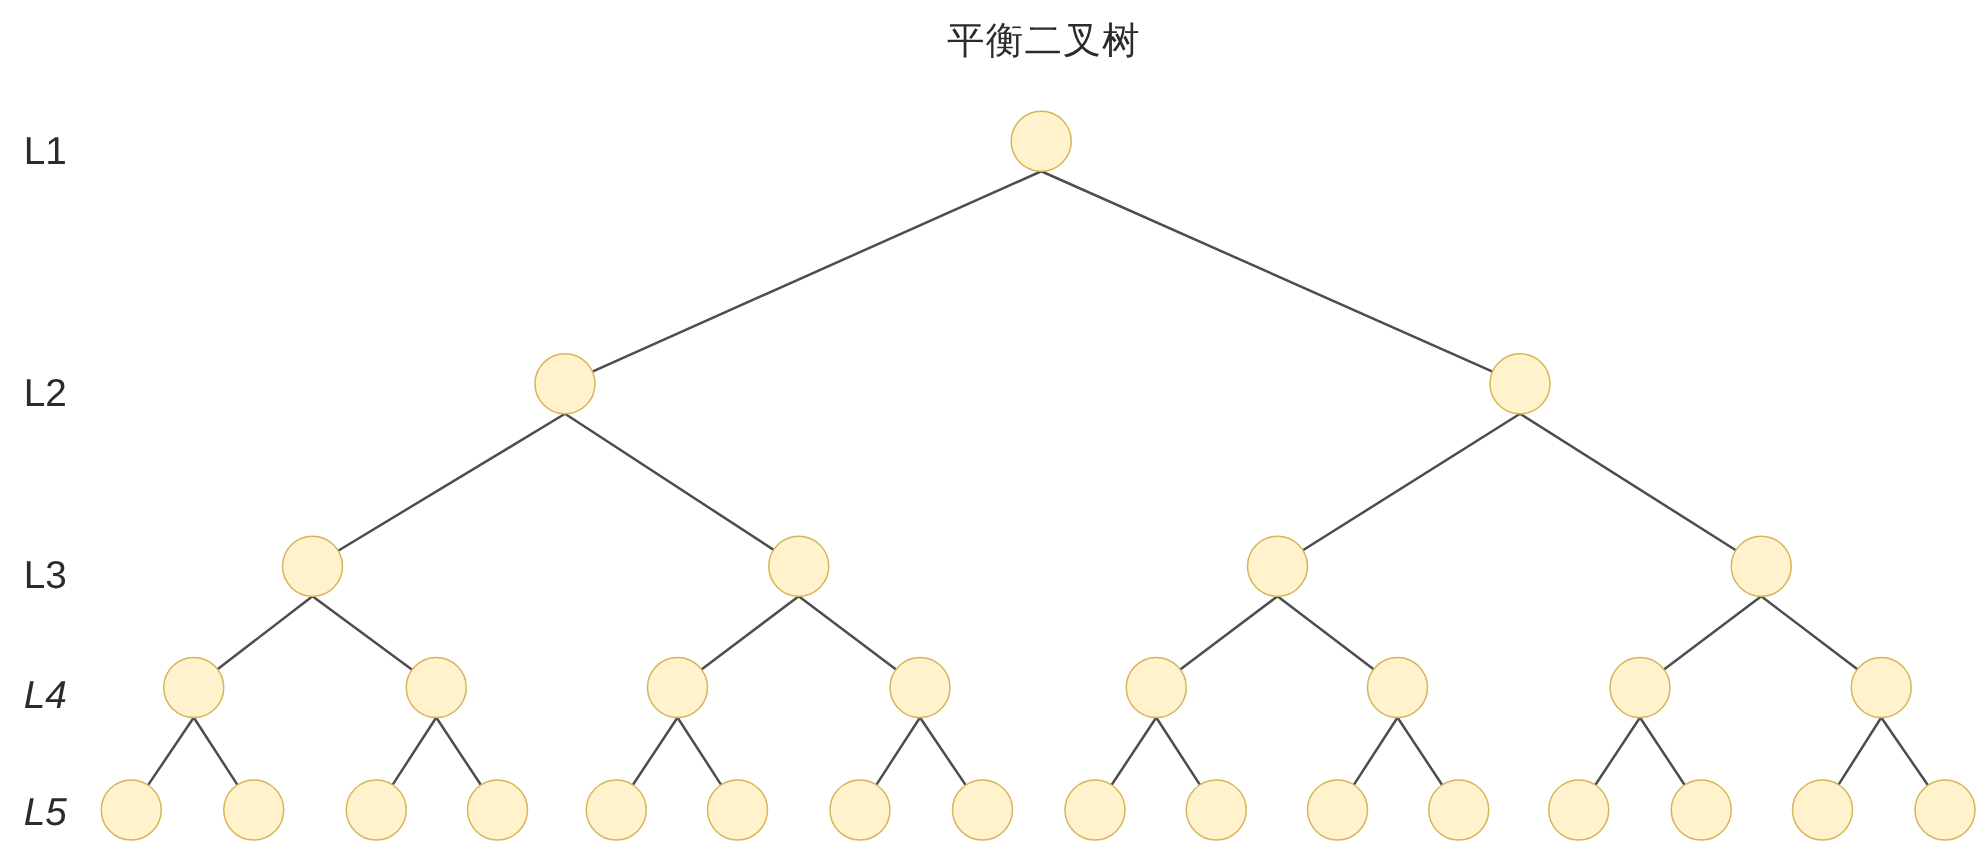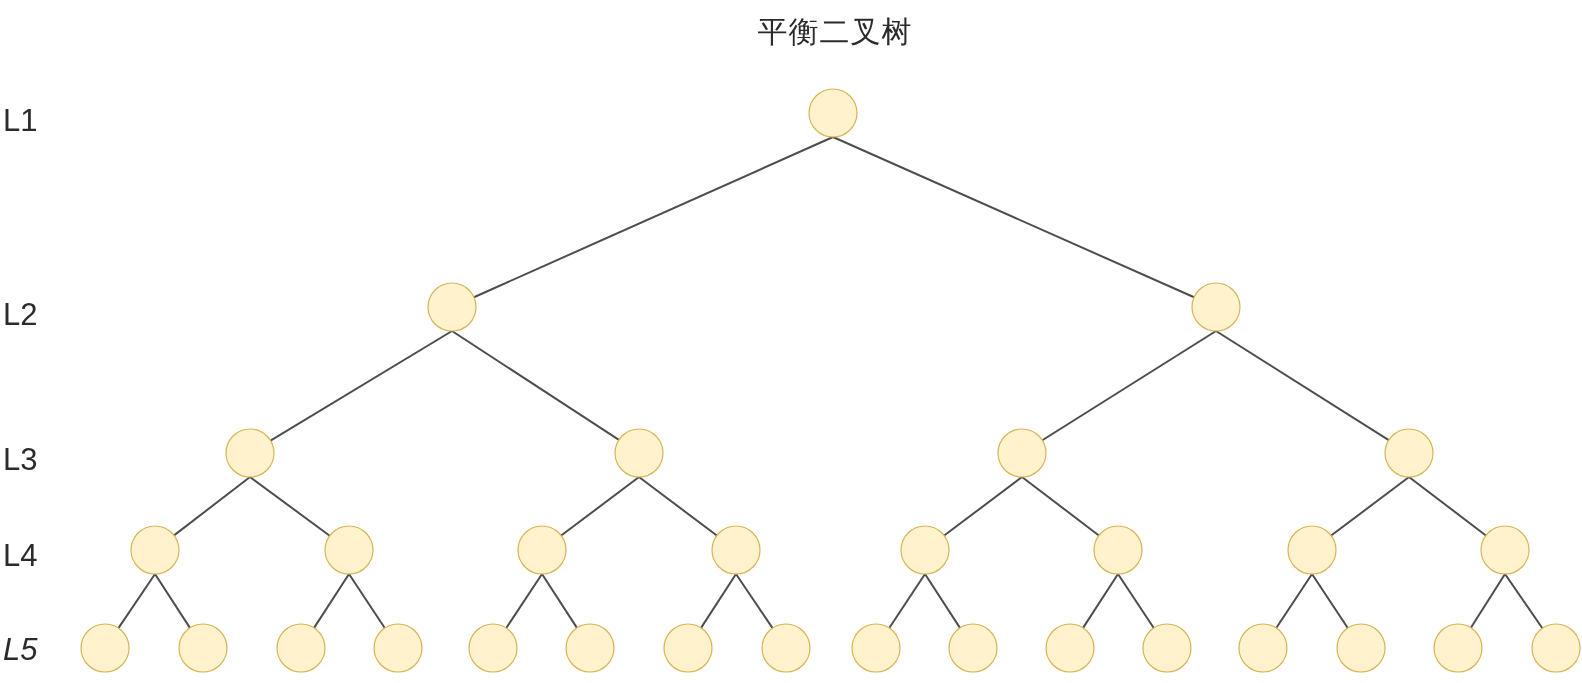--- a/index.html
+++ b/index.html
@@ -11,38 +11,38 @@
   }
   *{margin:0;padding:0;box-sizing:border-box;}
   html,body{width:1582px;height:683px;background:var(--bg);overflow:hidden;
     font-family:"Liberation Sans","DejaVu Sans",sans-serif;}
   .canvas{position:relative;width:1582px;height:533px;background:var(--bg);}
   .diagram-title{
     position:absolute;top:12px;left:835px;transform:translateX(-50%);
     font-size:30px;color:var(--text);white-space:nowrap;letter-spacing:1px;
   }
   .level-label{
-    position:absolute;left:3px;transform:translateY(-50%);
+    position:absolute;left:19px;transform:translateY(-50%);
     font-size:31px;color:var(--text);white-space:nowrap;
   }
   svg.tree{position:absolute;top:0;left:0;}
   .edge{stroke:var(--edge-stroke);stroke-width:2;stroke-linecap:round;fill:none;}
   .node{fill:var(--node-fill);stroke:var(--node-stroke);stroke-width:1.2;}
 </style>
 </head>
 <body>
 
 <div class="canvas">
   <div class="diagram-title">平衡二叉树</div>
 
   <div>
       <div class="level-label" style="top: 121px;">L1</div>
       <div class="level-label" style="top: 315px;">L2</div>
       <div class="level-label" style="top: 460px;">L3</div>
-      <div class="level-label" style="top: 556px;">L4</div>
+      <div class="level-label" style="top: 556px; font-style: italic;">L4</div>
       <div class="level-label" style="top: 650px; font-style: italic;">L5</div>
     </div>
 
   <svg class="tree" width="1582" height="683" viewBox="0 0 1582 683">
       <line x1="833" y1="137" x2="473.9172206688943" y2="297.2206626936692" class="edge"></line>
       <line x1="833" y1="137" x2="1194.0638017243682" y2="297.2633062484141" class="edge"></line>
       <line x1="452" y1="331" x2="270.54384836154327" y2="440.59232920738475" class="edge"></line>
       <line x1="452" y1="331" x2="618.8994843263358" y2="439.8862945872351" class="edge"></line>
       <line x1="1216" y1="331" x2="1042.3165804824064" y2="440.22359371724957" class="edge"></line>
       <line x1="1216" y1="331" x2="1388.7132633202607" y2="440.17625971539803" class="edge"></line>

